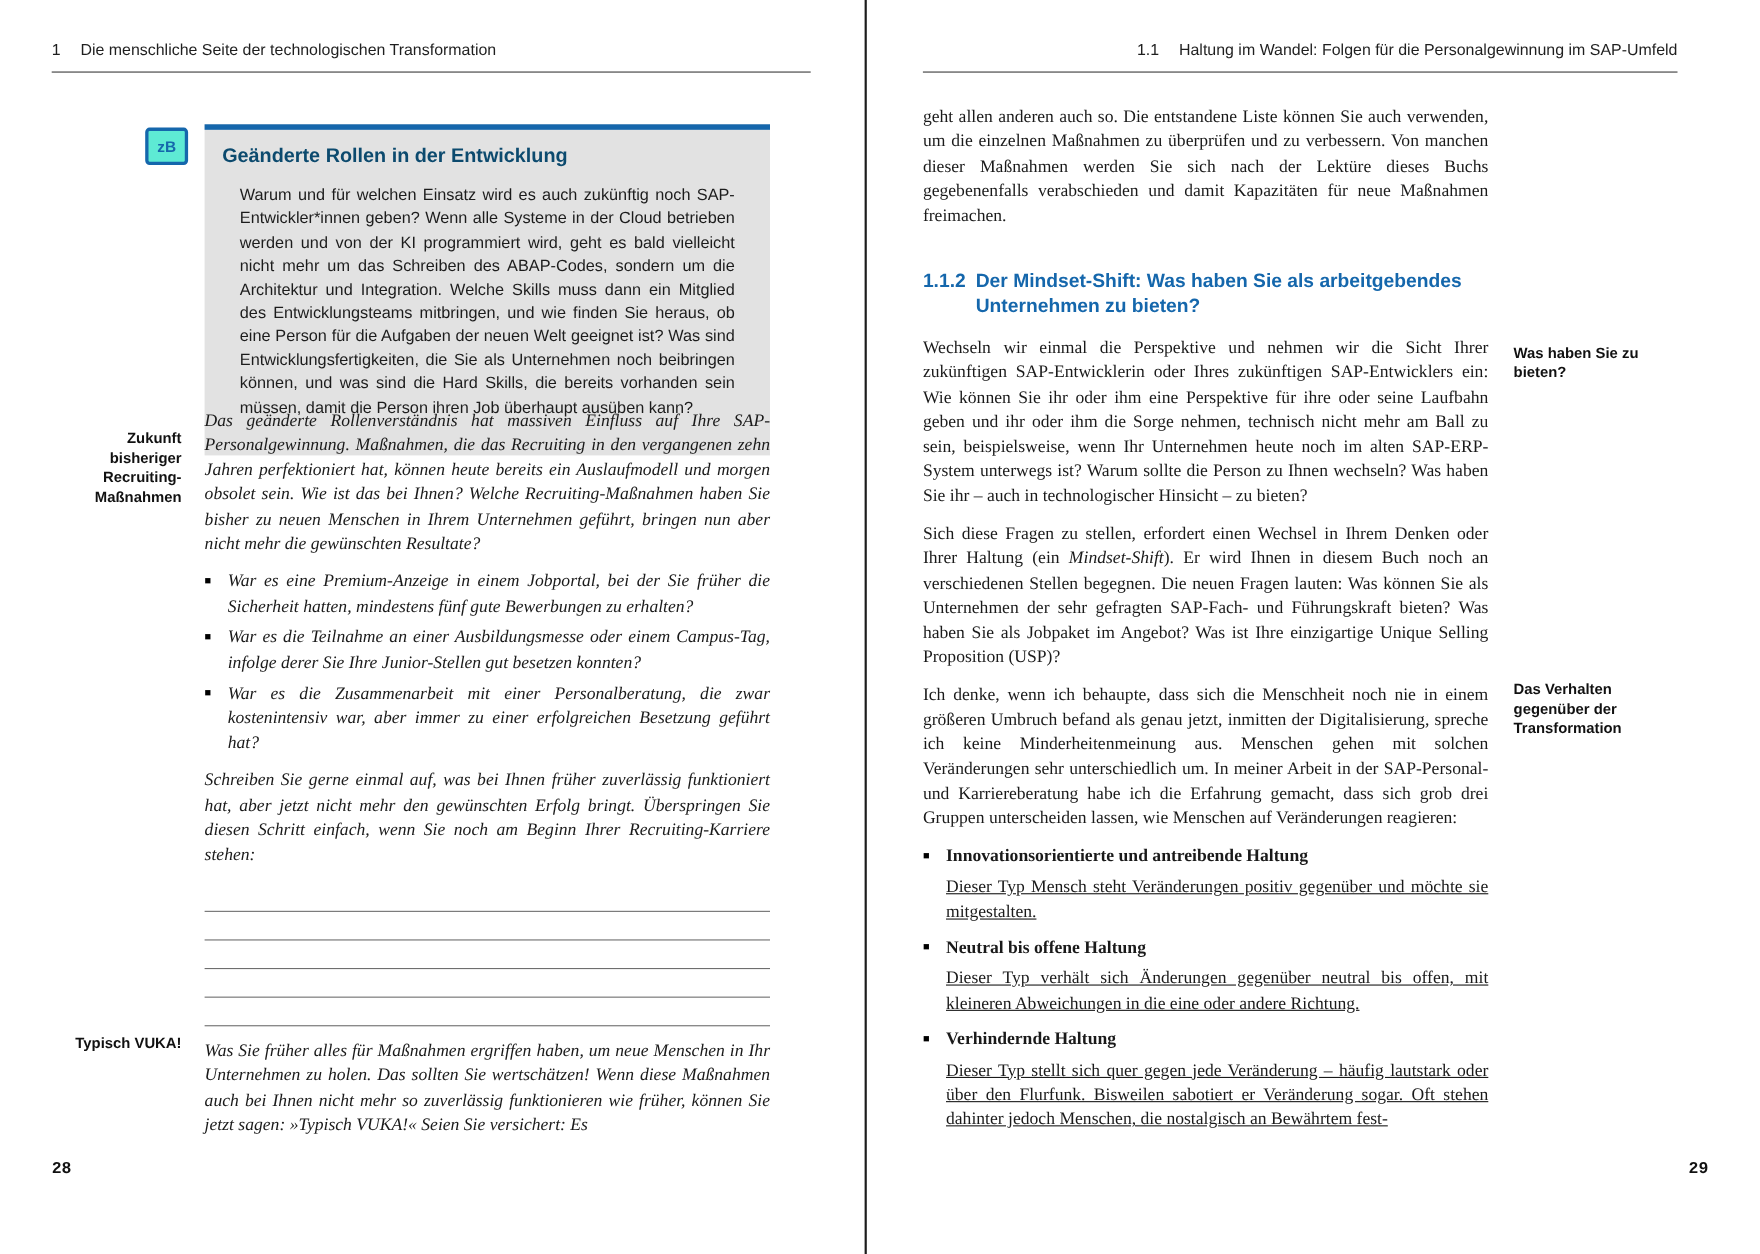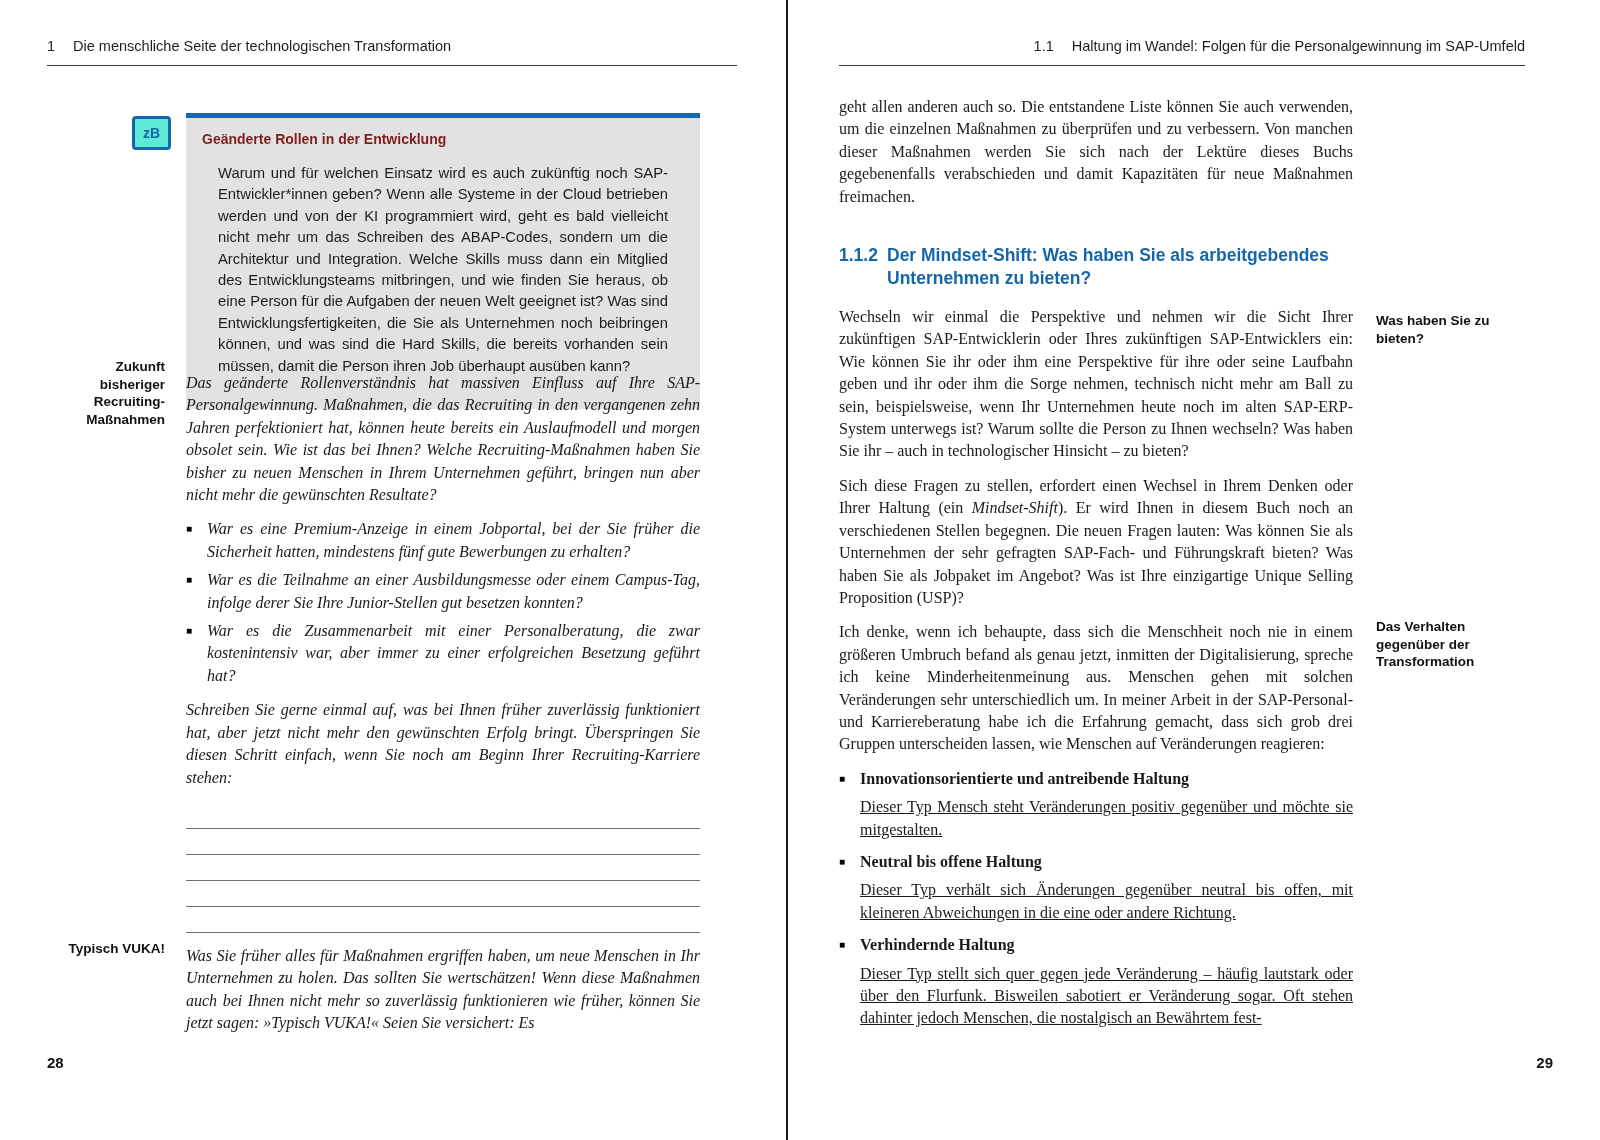--- a/index.html
+++ b/index.html
@@ -30,22 +30,22 @@
     margin:0 0 12px 0;font-size:16px;line-height:22.4px;text-align:justify;
     hyphens:auto;-webkit-hyphens:auto;
   }
 
   
   .ex-box{
     position:absolute;left:186px;top:113px;width:514px;box-sizing:border-box;
     background:#e2e2e2;border-top:5px solid #1567ac;padding:13px 16px 16px 16px;
   }
   .ex-box .ex-title{
-    font-family:"Liberation Sans",sans-serif;font-weight:bold;font-size:14px;
-    color:#7f1d1d;margin:0 0 8px 0;
+    font-family:"Liberation Sans",sans-serif;font-weight:bold;font-size:18px;
+    color:#0c4a6e;margin:0 0 8px 0;
   }
   .ex-box .ex-body{
     font-family:"Liberation Sans",sans-serif;font-size:14.8px;line-height:21.4px;
     text-align:justify;margin:16px;color:#1c1c1c;
   }
   .zb-icon{
     position:absolute;left:132px;top:116px;width:33px;height:28px;
     border:3px solid #1567ac;border-radius:4px;color:#1567ac;
     font-family:"Liberation Sans",sans-serif;font-weight:bold;font-size:14px;
     display:flex;align-items:center;justify-content:center;background:#5eead4;
@@ -79,21 +79,21 @@
   }
   .sec-head .sec-num{flex:0 0 48px;}
   .sec-head .sec-title{flex:1;}
 
   
   .wlines{margin:14px 0 12px 0;}
   .wline{height:25px;border-bottom:1px solid #6e6e6e;}
 
   
   .pagenum{
-    position:absolute;top:1054px;font-family:Liberation Sans, sans-serif;
+    position:absolute;top:1054px;font-family:Liberation Mono, monospace;
     font-weight:bold;font-size:15px;color:#111;
   }
   #page-left .pagenum{left:47px;}
   #page-right .pagenum{right:47px;text-align:right;}
 
   .italic{font-style:italic;}
 </style>
 </head>
 <body>
 
@@ -103,21 +103,21 @@
     <span class="rh-num">1</span><span>Die menschliche Seite der technologischen Transformation</span>
   </div>
 
   <div class="zb-icon">zB</div>
 
   <div class="ex-box">
     <p class="ex-title">Geänderte Rollen in der Entwicklung</p>
     <p class="ex-body">Warum und für welchen Einsatz wird es auch zukünftig noch SAP-Entwickler*innen geben? Wenn alle Systeme in der Cloud betrieben werden und von der KI programmiert wird, geht es bald vielleicht nicht mehr um das Schreiben des ABAP-Codes, sondern um die Architektur und Integration. Welche Skills muss dann ein Mitglied des Entwicklungsteams mitbringen, und wie finden Sie heraus, ob eine Person für die Aufgaben der neuen Welt geeignet ist? Was sind Entwicklungsfertigkeiten, die Sie als Unternehmen noch beibringen können, und was sind die Hard Skills, die bereits vorhanden sein müssen, damit die Person ihren Job überhaupt ausüben kann?</p>
   </div>
 
-  <div class="mnote" style="top:358px;">Zukunft bisheriger Recruiting-Maßnahmen</div>
+  <div class="mnote" style="top:390px;">Zukunft bisheriger Recruiting-Maßnahmen</div>
   <div class="mnote" style="top:940px;">Typisch VUKA!</div>
 
   <div class="main-col">
     <p class="body">Das geänderte Rollenverständnis hat massiven Einfluss auf Ihre SAP-Personalgewinnung. Maßnahmen, die das Recruiting in den vergangenen zehn Jahren perfektioniert hat, können heute bereits ein Auslaufmodell und morgen obsolet sein. Wie ist das bei Ihnen? Welche Recruiting-Maßnahmen haben Sie bisher zu neuen Menschen in Ihrem Unternehmen geführt, bringen nun aber nicht mehr die gewünschten Resultate?</p>
 
     <ul class="blist">
       <li><span class="sq">■</span><span>War es eine Premium-Anzeige in einem Jobportal, bei der Sie früher die Sicherheit hatten, mindestens fünf gute Bewerbungen zu erhalten?</span></li>
       <li><span class="sq">■</span><span>War es die Teilnahme an einer Ausbildungsmesse oder einem Campus-Tag, infolge derer Sie Ihre Junior-Stellen gut besetzen konnten?</span></li>
       <li><span class="sq">■</span><span>War es die Zusammenarbeit mit einer Personalberatung, die zwar kostenintensiv war, aber immer zu einer erfolgreichen Besetzung geführt hat?</span></li>
     </ul>

